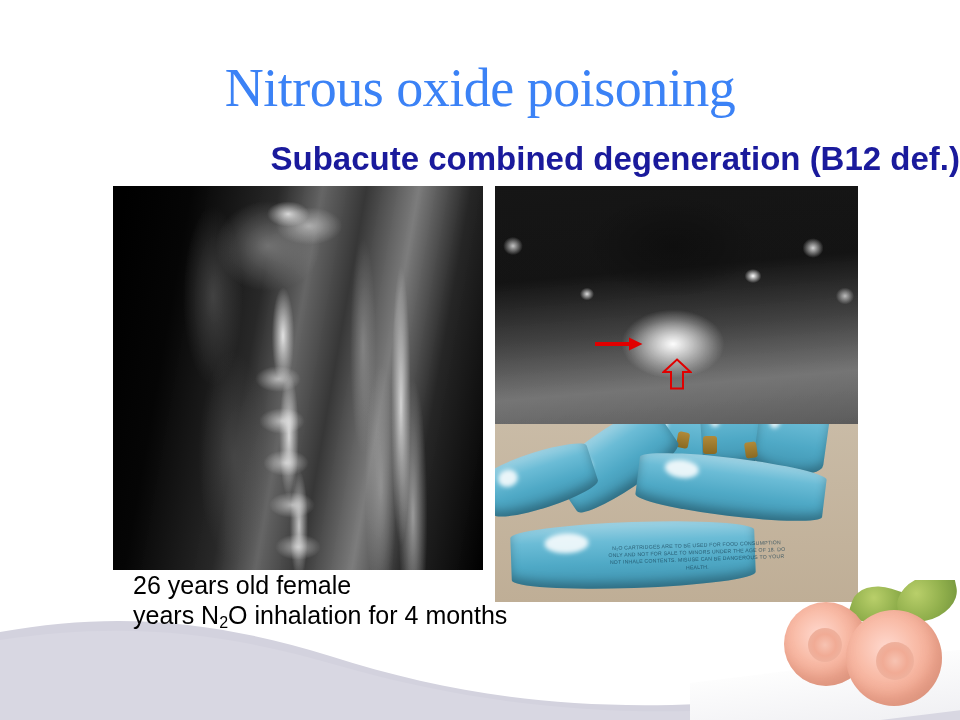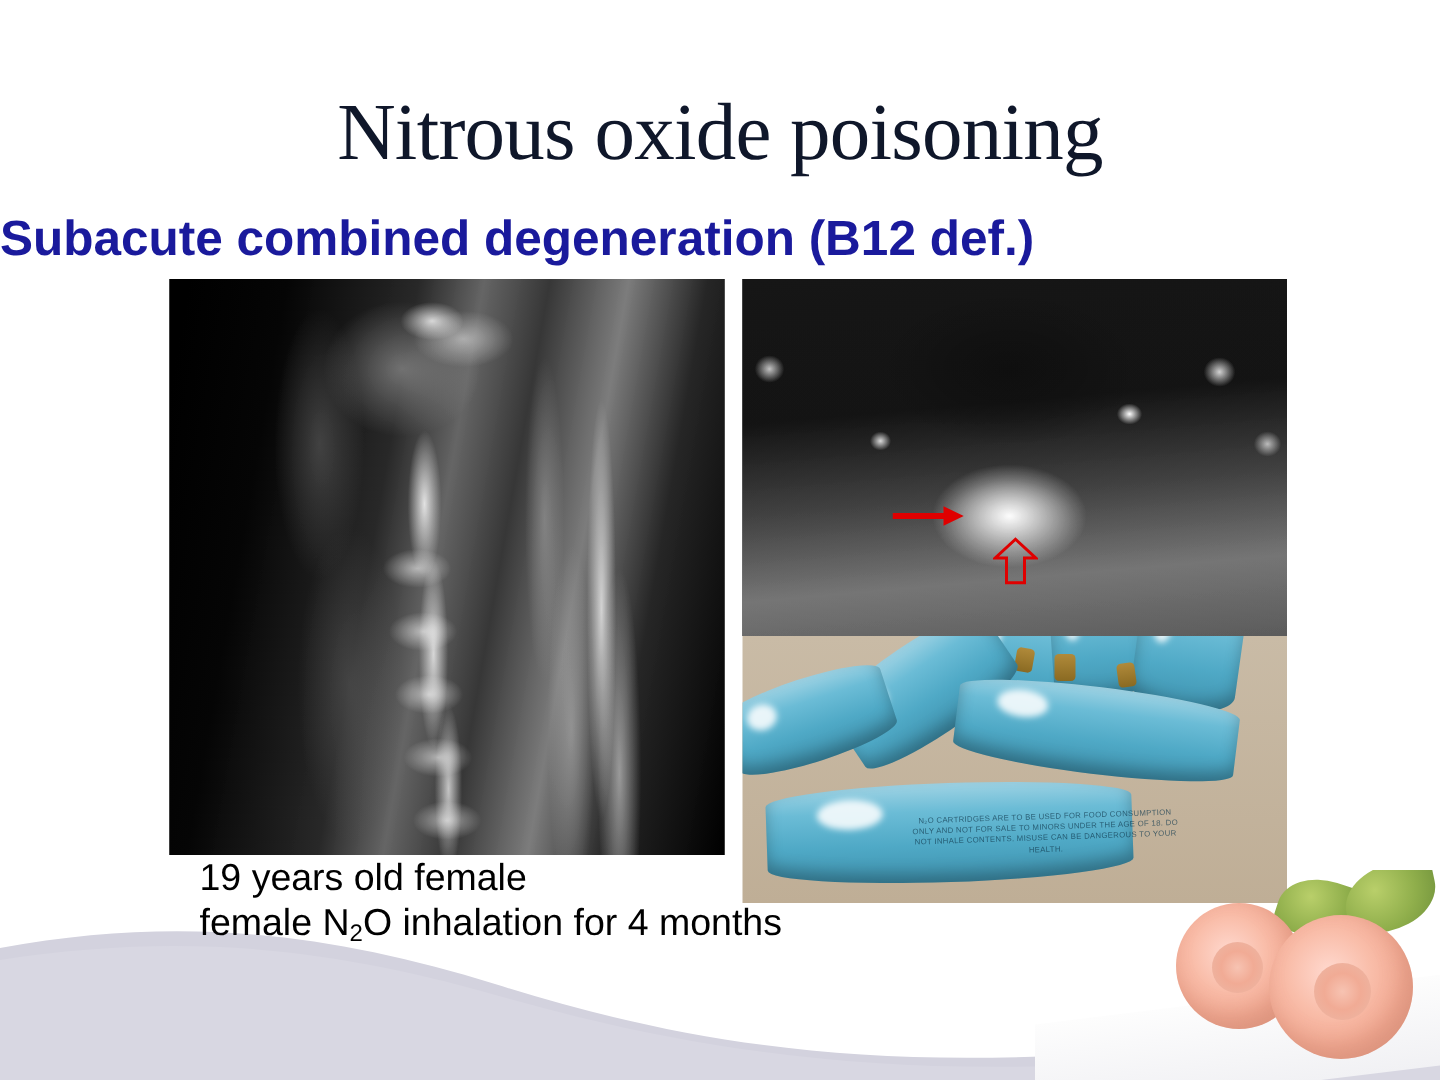--- a/index.html
+++ b/index.html
@@ -20,32 +20,32 @@
   #title {
     position: absolute;
     left: 0;
     top: 58px;
     width: 960px;
     text-align: center;
     font-family: "Liberation Serif", serif;
     font-size: 54px;
     line-height: 60px;
     font-weight: 400;
-    color: #0f172a;
+    color: #3b82f6;
     letter-spacing: -0.5px;
     white-space: nowrap;
   }
 
   
   #subtitle {
     position: absolute;
     left: 0;
     top: 140px;
     width: 960px;
-    text-align: left;
+    text-align: right;
     font-family: "Liberation Sans", sans-serif;
     font-size: 33px;
     line-height: 38px;
     font-weight: bold;
     color: #1a1a9c;
     white-space: nowrap;
   }
 
   
   .panel {
@@ -277,17 +277,17 @@
     <div class="sheet" style="left:-10px;bottom:-6px;width:300px;height:60px;transform:rotate(-7deg);background:linear-gradient(180deg,#fdfdfd,#f1f1f4);"></div>
     <div class="leaf" style="left:162px;top:6px;width:56px;height:40px;transform:rotate(18deg);"></div>
     <div class="leaf" style="left:206px;top:-4px;width:62px;height:44px;transform:rotate(-12deg);"></div>
     <div class="rose" style="left:94px;top:22px;width:84px;height:84px;"></div>
     <div class="rose-core" style="left:118px;top:48px;width:34px;height:34px;"></div>
     <div class="rose" style="left:156px;top:30px;width:96px;height:96px;"></div>
     <div class="rose-core" style="left:186px;top:62px;width:38px;height:38px;"></div>
   </div>
 
   <div id="caption">
-    <div>19 years old female</div>
-    <div><span>female N</span><sub>2</sub><span>O inhalation for 4 months</span></div>
+    <div>26 years old female</div>
+    <div><span>years N</span><sub>2</sub><span>O inhalation for 4 months</span></div>
   </div>
 
 </div>
 
 </body></html>

